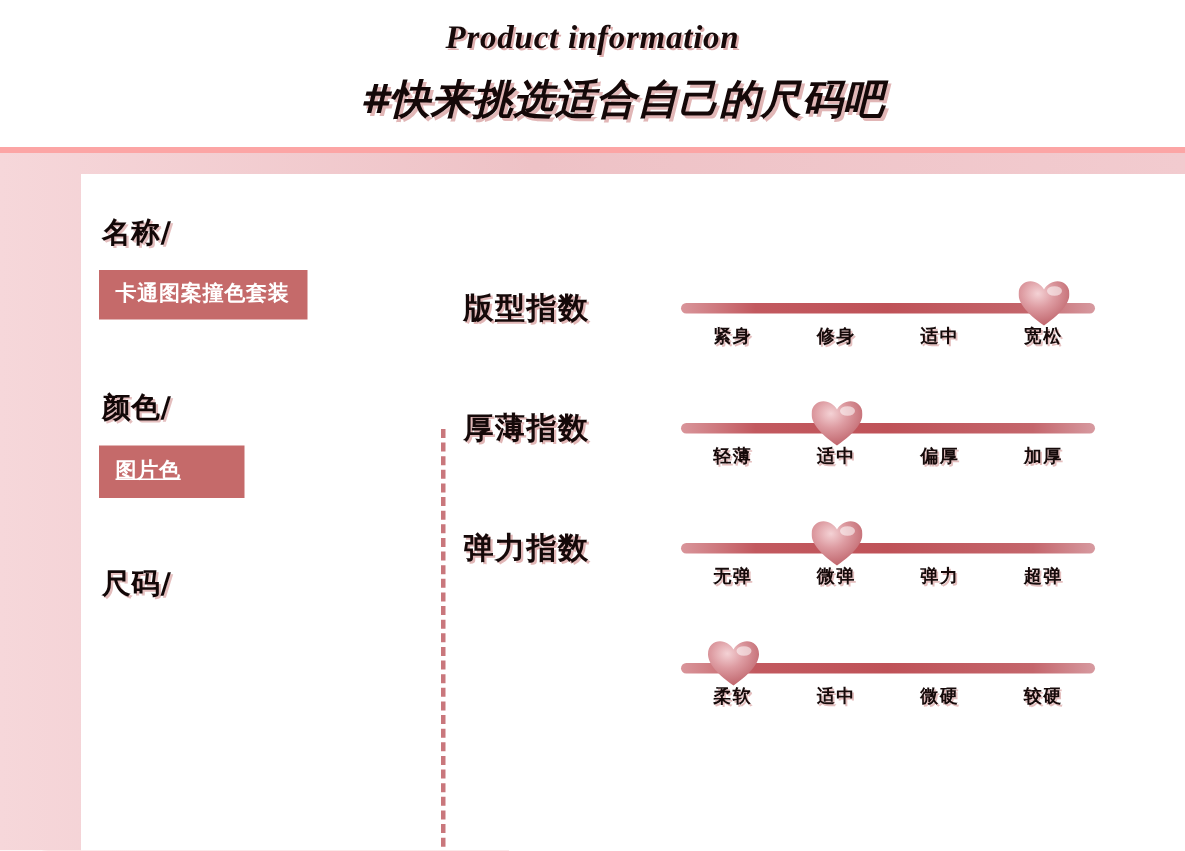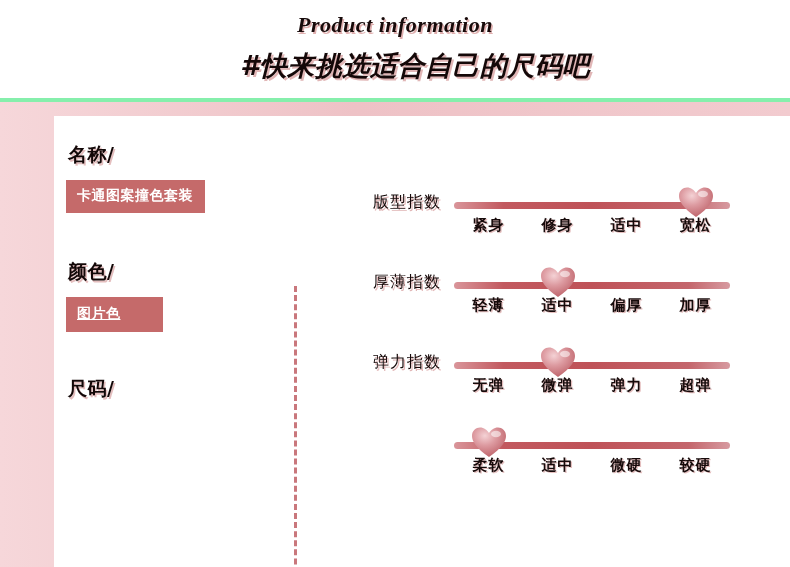--- a/index.html
+++ b/index.html
@@ -11,21 +11,21 @@
     height: 567px;
     background: #ffffff;
     font-family: "Liberation Sans", "DejaVu Sans", sans-serif;
     overflow: hidden;
   }
 
   #page {
     position: relative;
     width: 790px;
     height: 567px;
-    background: #86efac;
+    background: #fca5a5;
     border-radius: 32px;
   }
 
   
   .header {
     position: absolute;
     left: 0;
     top: 0;
     width: 790px;
     height: 98px;
@@ -140,24 +140,24 @@
   }
   .slider-row {
     position: relative;
     height: 80px;
   }
   .slider-name {
     position: absolute;
     left: 0;
     top: 14px;
     width: 132px;
-    text-align: right;
-    font-family: "DejaVu Sans", "Liberation Sans", sans-serif;
-    font-weight: normal;
-    font-size: 16px;
+    text-align: left;
+    font-family: "DejaVu Sans", "Liberation Sans", sans-serif;
+    font-weight: bold;
+    font-size: 20px;
     letter-spacing: 1px;
     color: #150909;
     text-shadow: 1.5px 1.5px 0 rgba(196,110,110,0.5);
     white-space: nowrap;
   }
   .slider-wrap {
     position: absolute;
     left: 145px;
     top: 0;
     width: 286px;
@@ -185,21 +185,21 @@
     left: 0;
     top: 38px;
     width: 276px;
     display: flex;
   }
   .tick {
     flex: 1 1 0;
     text-align: center;
     font-family: "DejaVu Sans", "Liberation Sans", sans-serif;
     font-weight: bold;
-    font-size: 15px;
+    font-size: 12px;
     letter-spacing: 1px;
     color: #160a0a;
     text-shadow: 1.2px 1.2px 0 rgba(196,110,110,0.45);
   }
 </style>
 </head>
 <body>
 
 <div id="page">
 

